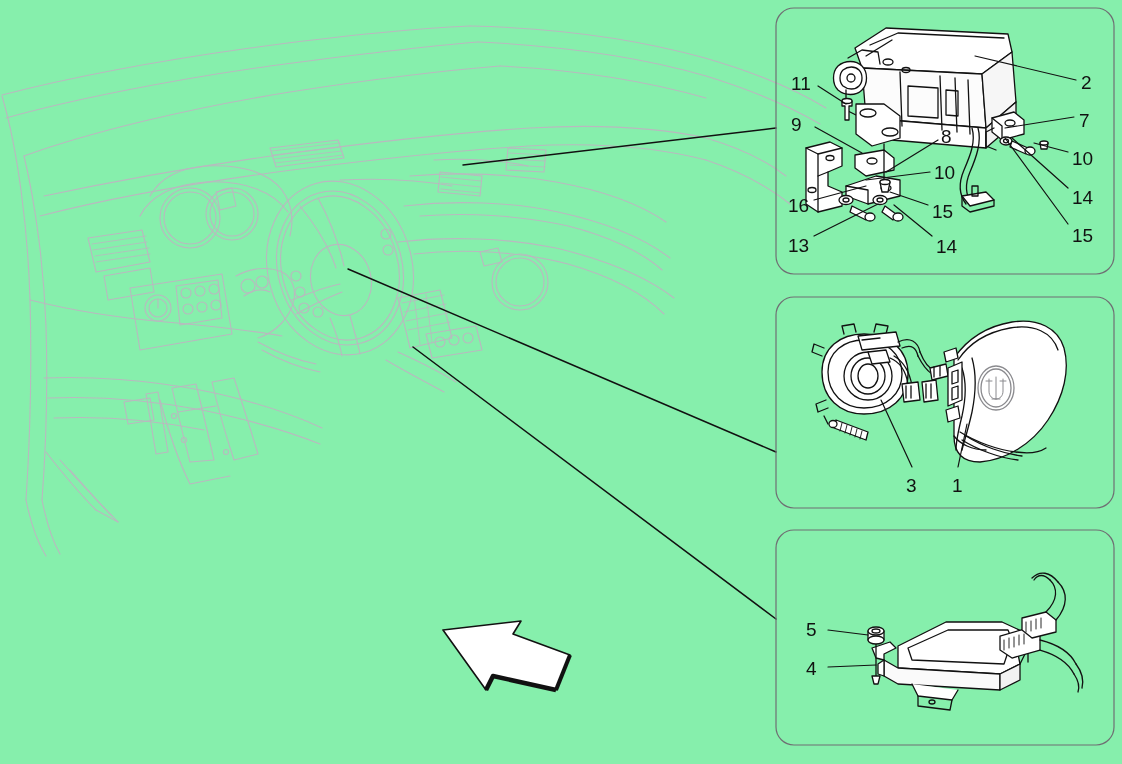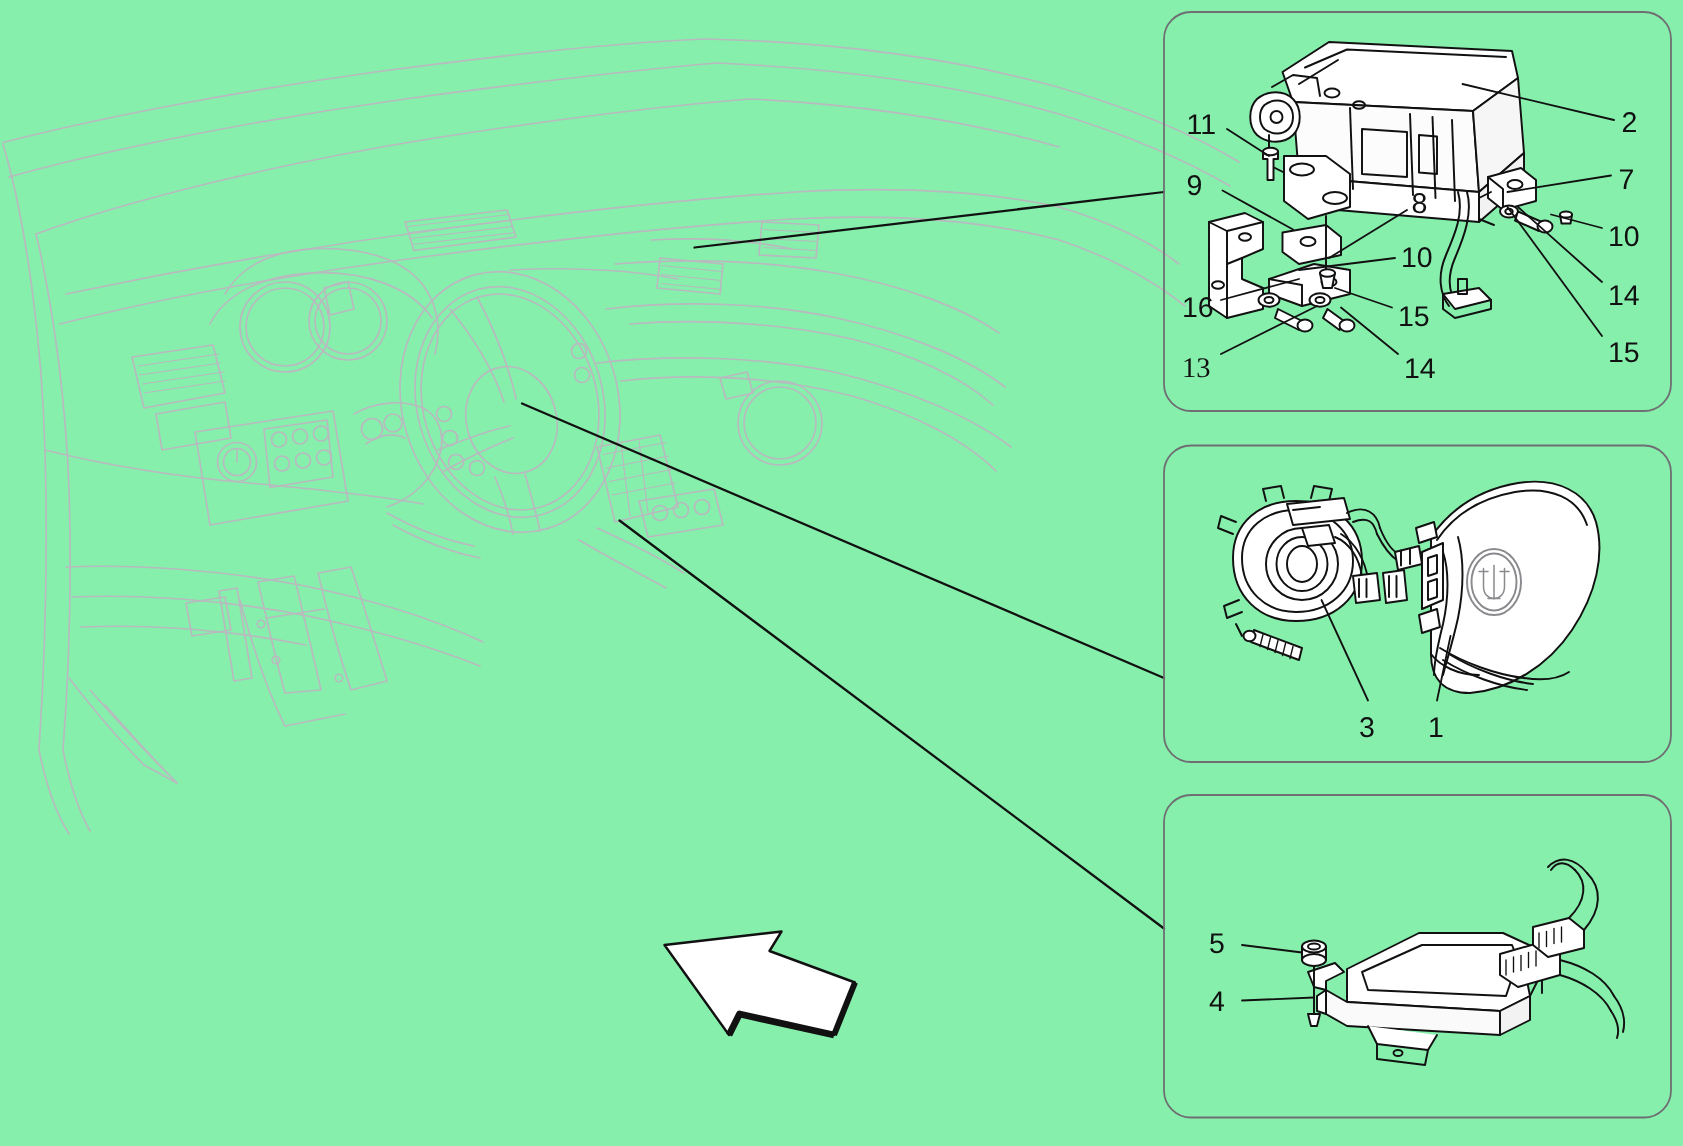--- a/index.html
+++ b/index.html
@@ -314,21 +314,21 @@
       <line x1="1074" y1="117" x2="1005" y2="128"></line>
       <line x1="1068" y1="152" x2="1034" y2="143"></line>
       <line x1="1068" y1="188" x2="1012" y2="138"></line>
       <line x1="1068" y1="224" x2="1005" y2="138"></line>
     </g>
   </svg>
 
   <div class="callout-num" style="left:791px;  top:74px;">11</div>
   <div class="callout-num" style="left:791px;  top:115px;">9</div>
   <div class="callout-num" style="left:788px;  top:196px;">16</div>
-  <div class="callout-num" style="left:788px;  top:236px;font-family:Liberation Serif, serif;">13</div>
+  <div class="callout-num" style="left:788px;  top:236px;">13</div>
   <div class="callout-num" style="left:941px;  top:127px;">8</div>
   <div class="callout-num" style="left:934px;  top:163px;">10</div>
   <div class="callout-num" style="left:932px;  top:202px;">15</div>
   <div class="callout-num" style="left:936px;  top:237px;">14</div>
   <div class="callout-num" style="left:1081px; top:73px;">2</div>
   <div class="callout-num" style="left:1079px; top:111px;">7</div>
   <div class="callout-num" style="left:1072px; top:149px;">10</div>
   <div class="callout-num" style="left:1072px; top:188px;">14</div>
   <div class="callout-num" style="left:1072px; top:226px;">15</div>
 

